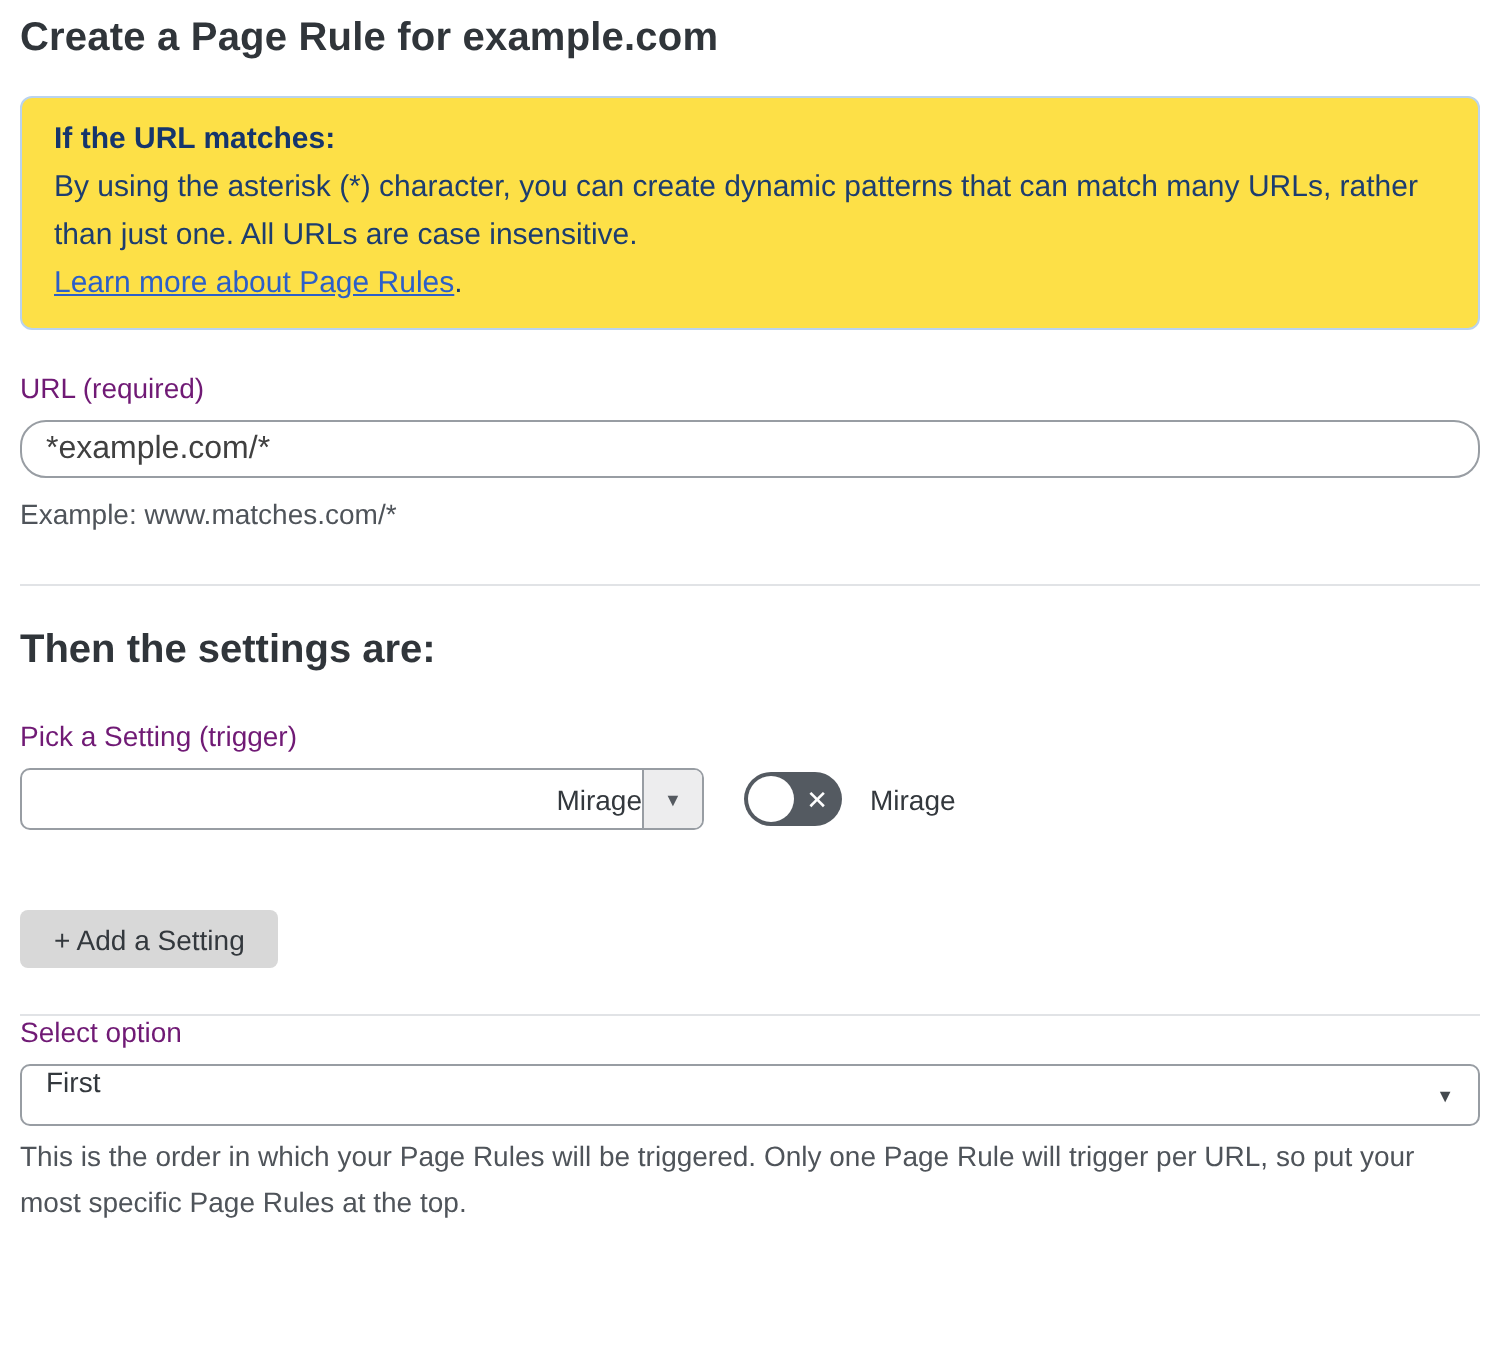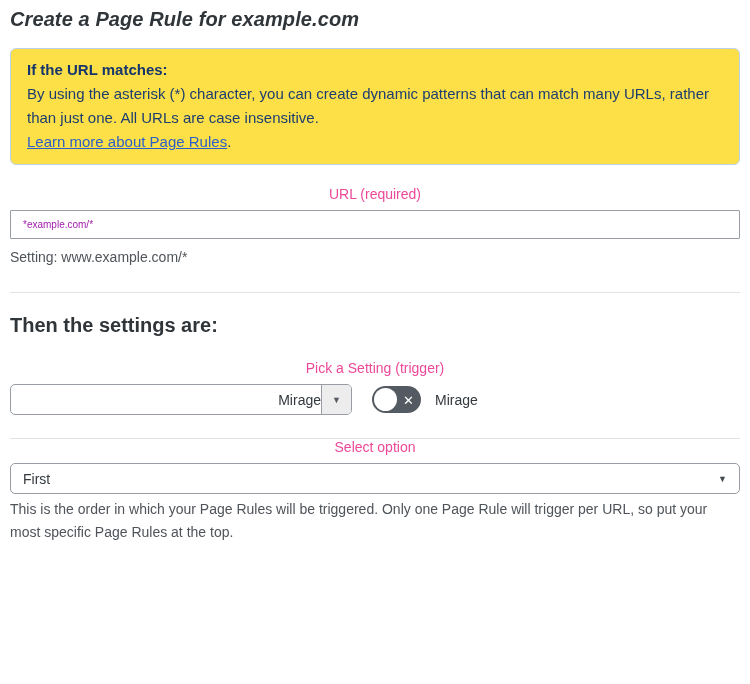--- a/index.html
+++ b/index.html
@@ -12,60 +12,58 @@
     overflow: hidden;
   }
   .page { padding: 8px 10px 0 10px; width: 750px; }
 
   .page-title {
     font-size: 20px;
     font-weight: bold;
     color: #30353a;
     letter-spacing: 0.1px;
     margin-bottom: 17px;
-    font-style: italic;
   }
 
   
   .info-box {
     background: #fde047;
     border: 1px solid #b9d3ef;
     border-radius: 6px;
     padding: 9px 16px 10px 16px;
     font-size: 15px;
     line-height: 24px;
     color: #1d3d6f;
     margin-bottom: 21px;
   }
   .info-heading { font-weight: bold; color: #15356c; }
   .info-link { color: #2c5fc8; text-decoration: underline; cursor: pointer; }
   .info-period { color: #1d3d6f; }
 
   
   .field-label {
     font-size: 14px;
-    color: #ec4899;
+    color: #701a75;
     margin-bottom: 8px;
-    text-align: center;
   }
   .field-helper {
     font-size: 14px;
     color: #4f545a;
     margin-top: 7px;
     line-height: 23px;
   }
 
   .url-input {
     width: 730px;
     height: 29px;
     border: 1px solid #989da3;
-    border-radius: 1px;
+    border-radius: 13px;
     padding: 0 12px;
-    font-size: 10px;
-    color: #a21caf;
+    font-size: 16px;
+    color: #404040;
     font-family: inherit;
     background: #ffffff;
     outline: none;
     display: block;
   }
 
   .divider {
     border: none;
     border-top: 1px solid #e1e3e6;
     margin-top: 23px;
@@ -158,21 +156,20 @@
 
   
   .order-select {
     position: relative;
     width: 730px;
     height: 31px;
     border: 1px solid #989da3;
     border-radius: 5px;
     background: #ffffff;
     display: flex;
-    align-items: center;
     cursor: pointer;
   }
   .order-select-value {
     padding-left: 12px;
     font-size: 14px;
     color: #33383d;
   }
   .select-arrow {
     position: absolute;
     right: 12px;
@@ -191,40 +188,41 @@
   <div class="page-title">Create a Page Rule for example.com</div>
 
   <div class="info-box">
     <div class="info-heading">If the URL matches:</div>
     <div class="info-body">By using the asterisk (*) character, you can create dynamic patterns that can match many URLs, rather than just one. All URLs are case insensitive.</div>
     <div class="info-link-line"><a class="info-link">Learn more about Page Rules</a><span class="info-period">.</span></div>
   </div>
 
   <div class="field-label">URL (required)</div>
   <input type="text" class="url-input" value="*example.com/*" style="">
-  <div class="field-helper">Setting: www.example.com/*</div>
+  <div class="field-helper">Example: www.matches.com/*</div>
 
   <hr class="divider">
 
   <div class="section-heading">Then the settings are:</div>
 
   <div class="field-label">Pick a Setting (trigger)</div>
 
   <div class="setting-row">
     <div class="dropdown">
       <span class="dropdown-value">Mirage</span>
       <span class="dropdown-arrow-box">▼</span>
     </div>
     <div class="toggle">
       <span class="toggle-knob"></span>
       <span class="toggle-x">✕</span>
     </div>
     <span class="toggle-side-label">Mirage</span>
   </div>
 
+  <button class="gray-btn add-setting">+ Add a Setting</button>
 
   <hr class="divider">
 
 
   <div class="field-label">Select option</div>
 
   <div class="order-select">
     <span class="order-select-value">First</span>
     <span class="select-arrow">▼</span>
   </div>

